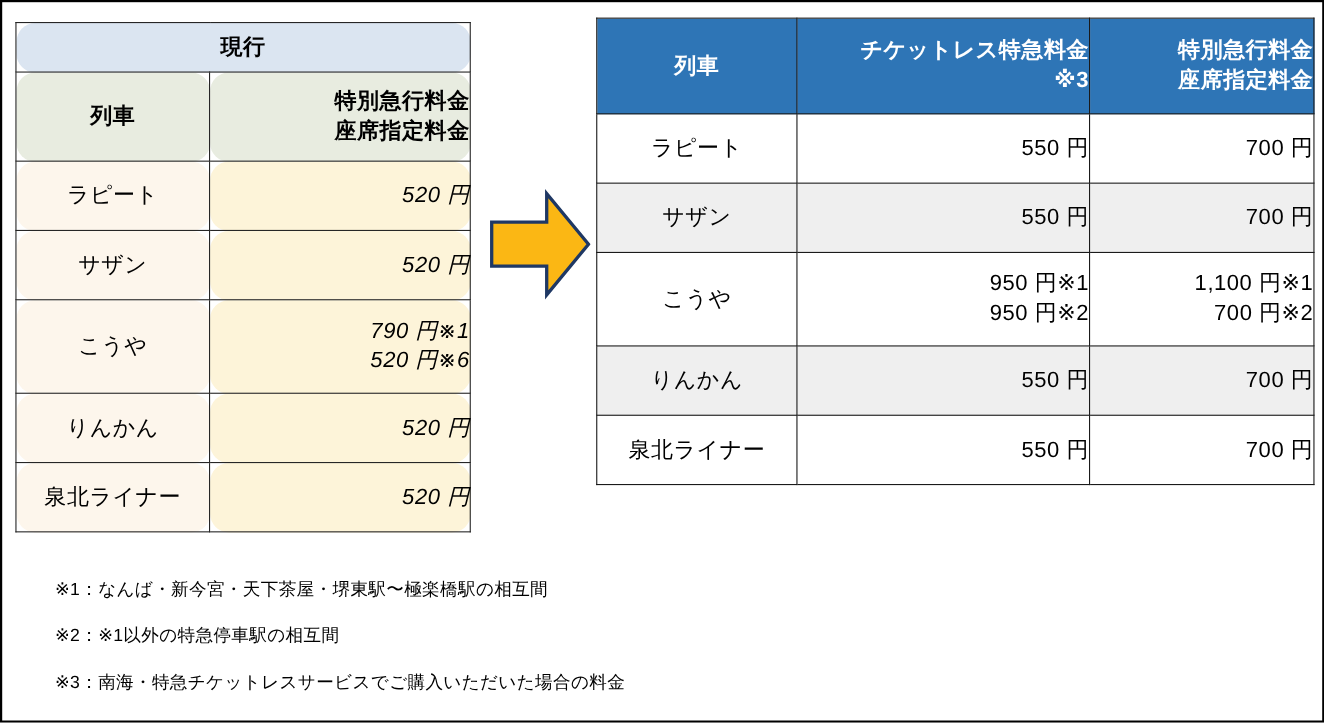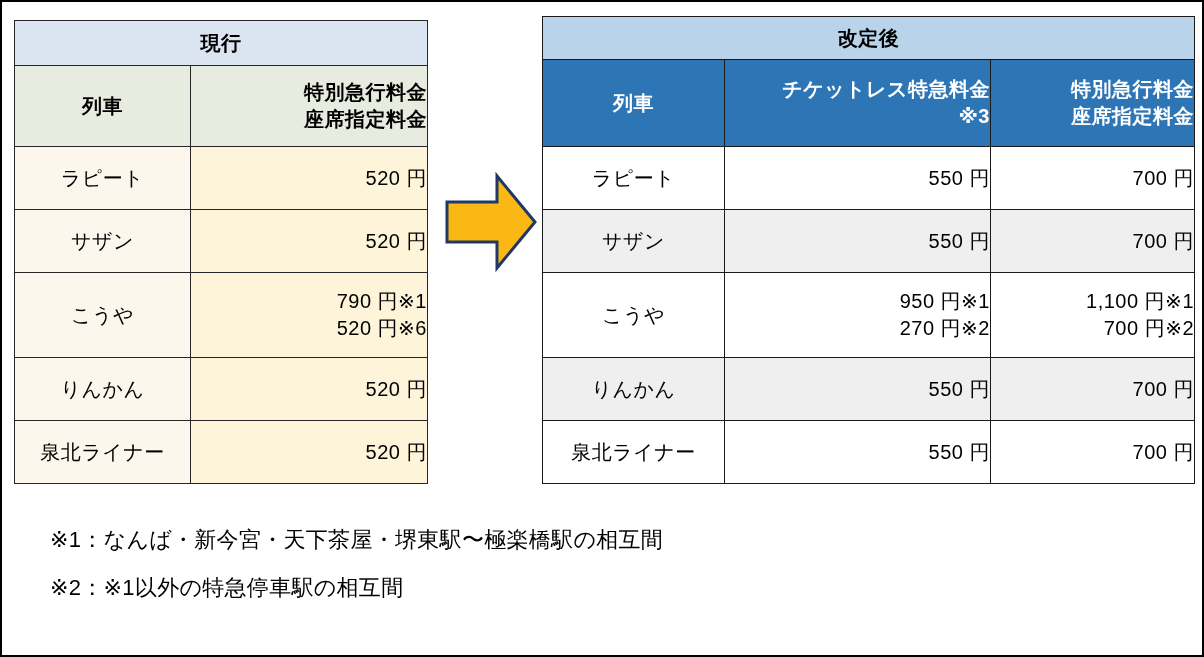--- a/index.html
+++ b/index.html
@@ -37,21 +37,21 @@
     line-height: 1.35;
     letter-spacing: 0.5px;
   }
 
   
   #left-table {
     left: 12px;
     top: 18px;
     width: 413px;
   }
-  #left-table td { border-color: #262626; }
+  #left-table td { border-color: #262626; border-radius: 17px; }
   .l-title {
     background: #dbe5f1;
     font-size: 23px;
     font-weight: bold;
     height: 44px;
   }
   .l-head {
     background: #e8ece0;
     font-size: 21px;
     font-weight: bold;
@@ -59,20 +59,21 @@
   }
   .l-name {
     background: #fdf6ec;
     height: 62px;
     font-size: 20px;
   }
   .l-fare {
     background: #fdf4d9;
     height: 62px;
     font-size: 20px;
+    font-style: italic;
   }
   .l-name.tall, .l-fare.tall { height: 84px; }
 
   
   #right-table {
     left: 540px;
     top: 14px;
     width: 652px;
   }
   #right-table td { border-color: #1a1a1a; }
@@ -105,21 +106,21 @@
   }
 
   
   #footnotes {
     position: absolute;
     left: 48px;
     top: 527px;
     width: 1120px;
   }
   .note {
-    font-size: 22px;
+    font-size: 16px;
     line-height: 1.0;
     margin-bottom: 26px;
     letter-spacing: 0.3px;
     white-space: nowrap;
   }
 </style>
 </head>
 <body>
 
 <div id="canvas">
@@ -184,23 +185,20 @@
   </svg>
 
   <table id="right-table" class="tbl">
     <colgroup>
         <col style="width:182px">
         <col style="width:266px">
         <col style="width:204px">
       </colgroup>
     <tbody>
       <tr>
-        <td class="r-title" colspan="3">改定後</td>
-      </tr>
-      <tr>
         <td class="r-head">列車</td>
         <td class="r-head two-line">
           <span>チケットレス特急料金</span>
           <span>※3</span>
         </td>
         <td class="r-head two-line">
           <span>特別急行料金</span>
           <span>座席指定料金</span>
         </td>
       </tr>
@@ -222,21 +220,21 @@
         </td>
         <td class="r-body-even two-line">
           <span>700 円</span>
         </td>
       </tr>
 
       <tr>
         <td class="r-body-odd tall">こうや</td>
         <td class="r-body-odd tall two-line">
           <span>950 円※1</span>
-          <span>270 円※2</span>
+          <span>950 円※2</span>
         </td>
         <td class="r-body-odd tall two-line">
           <span>1,100 円※1</span>
           <span>700 円※2</span>
         </td>
       </tr>
 
       <tr>
         <td class="r-body-even">りんかん</td>
         <td class="r-body-even two-line">
@@ -255,15 +253,16 @@
         <td class="r-body-odd two-line">
           <span>700 円</span>
         </td>
       </tr>
     </tbody>
   </table>
 
   <div id="footnotes">
     <div class="note">※1：なんば・新今宮・天下茶屋・堺東駅〜極楽橋駅の相互間</div>
     <div class="note">※2：※1以外の特急停車駅の相互間</div>
+    <div class="note">※3：南海・特急チケットレスサービスでご購入いただいた場合の料金</div>
   </div>
 
 </div>
 
 </body></html>

